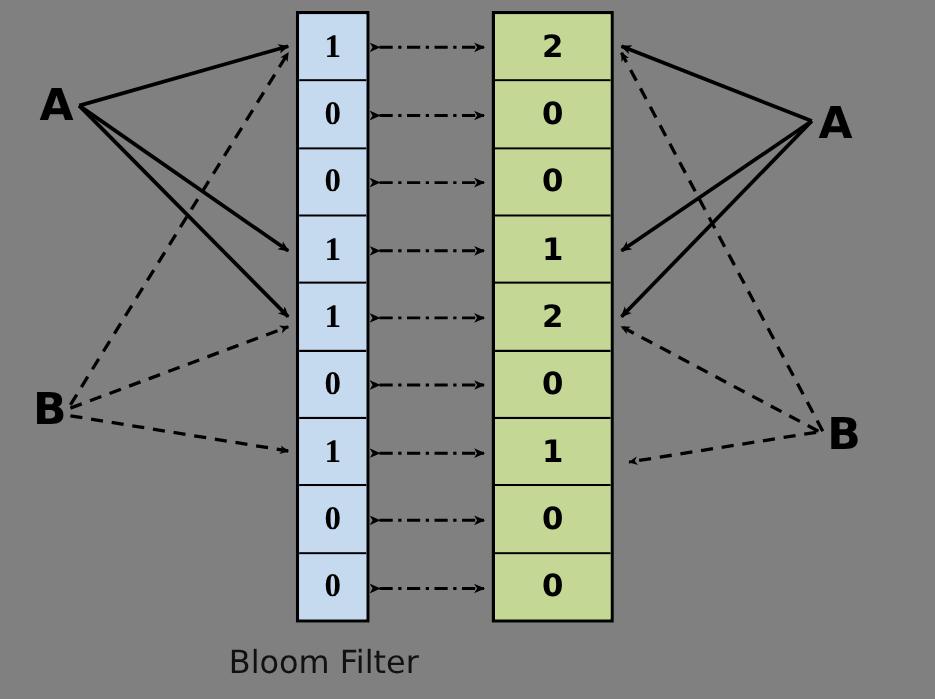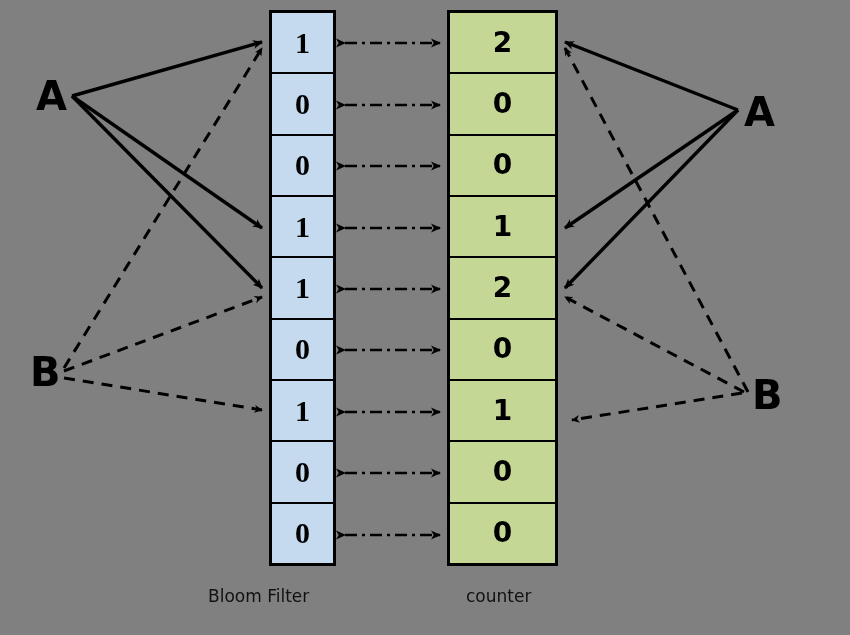--- a/index.html
+++ b/index.html
@@ -80,21 +80,21 @@
     line-height: 1;
     letter-spacing: 0px;
   }
   #label-A-left  { left: 36px;  top: 76px; }
   #label-B-left  { left: 30px;  top: 352px; }
   #label-A-right { left: 744px; top: 92px; }
   #label-B-right { left: 752px; top: 375px; }
   .caption {
     position: absolute;
     font-family: "DejaVu Sans", sans-serif;
-    font-size: 17px;
+    font-size: 29px;
     color: #111111;
     line-height: 1;
     white-space: nowrap;
   }
   #caption-bloom   { left: 208px; top: 588px; }
   #caption-counter { left: 466px; top: 588px; }
 </style>
 </head>
 <body>
 
@@ -170,15 +170,14 @@
     <div class="cell">0</div>
     <div class="cell">0</div>
   </div>
 
   <div class="set-label" id="label-A-left">A</div>
   <div class="set-label" id="label-B-left">B</div>
   <div class="set-label" id="label-A-right">A</div>
   <div class="set-label" id="label-B-right">B</div>
 
   <div class="caption" id="caption-bloom">Bloom Filter</div>
-  <div class="caption" id="caption-counter">counter</div>
 
 </div>
 
 </body></html>

